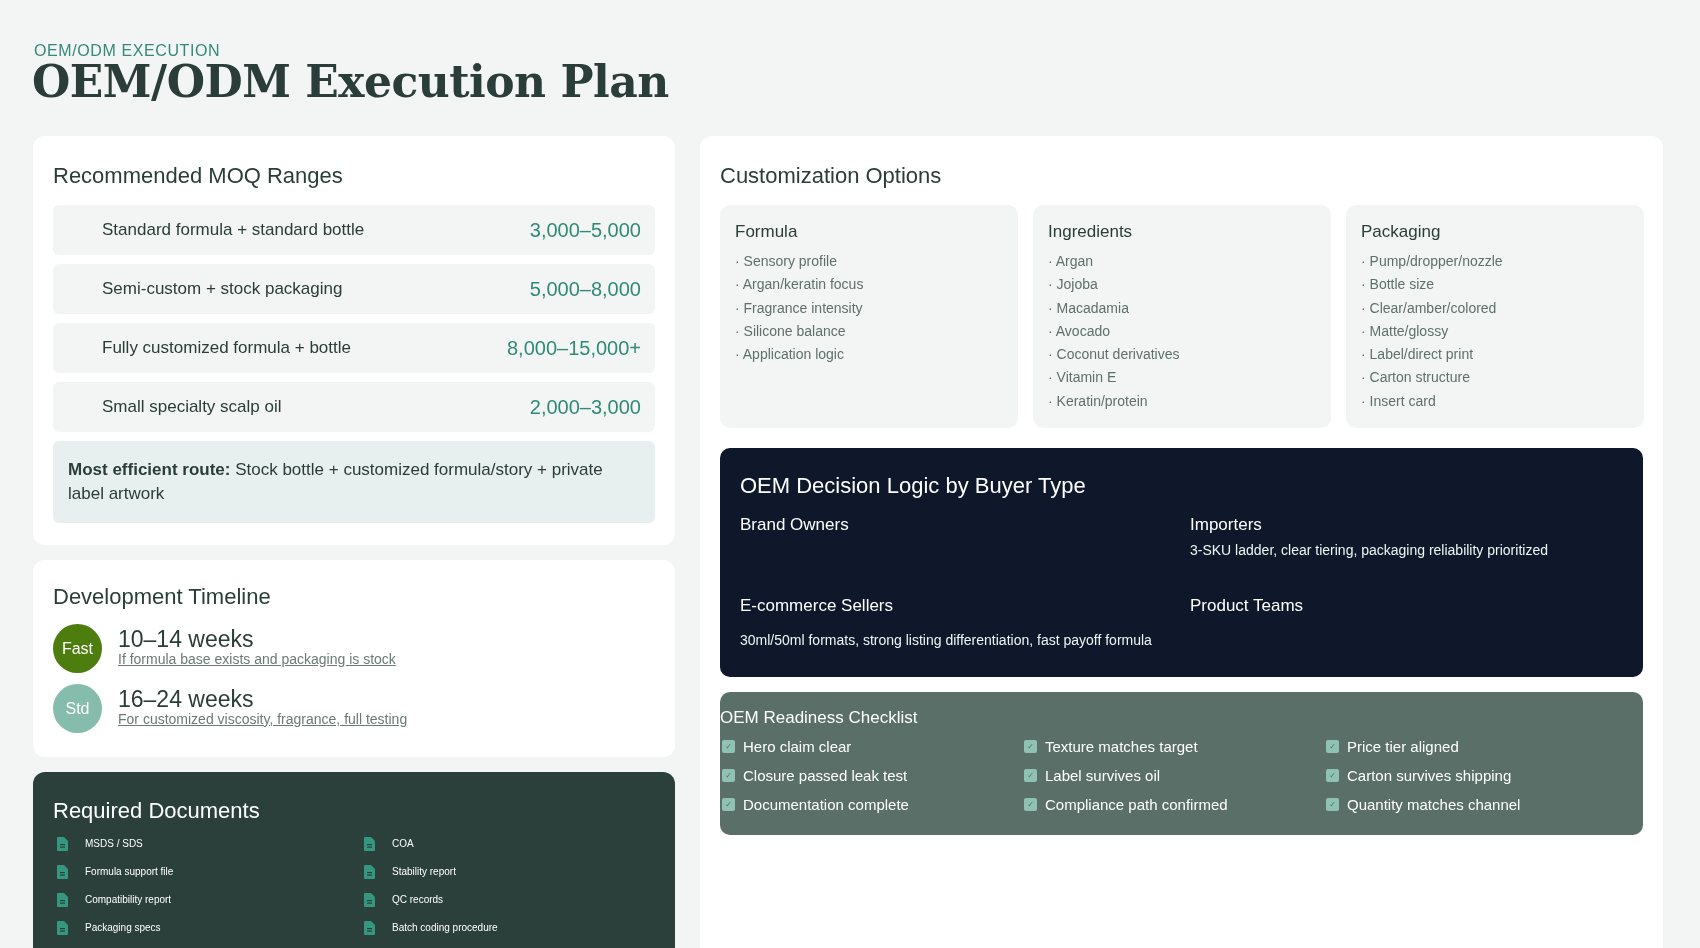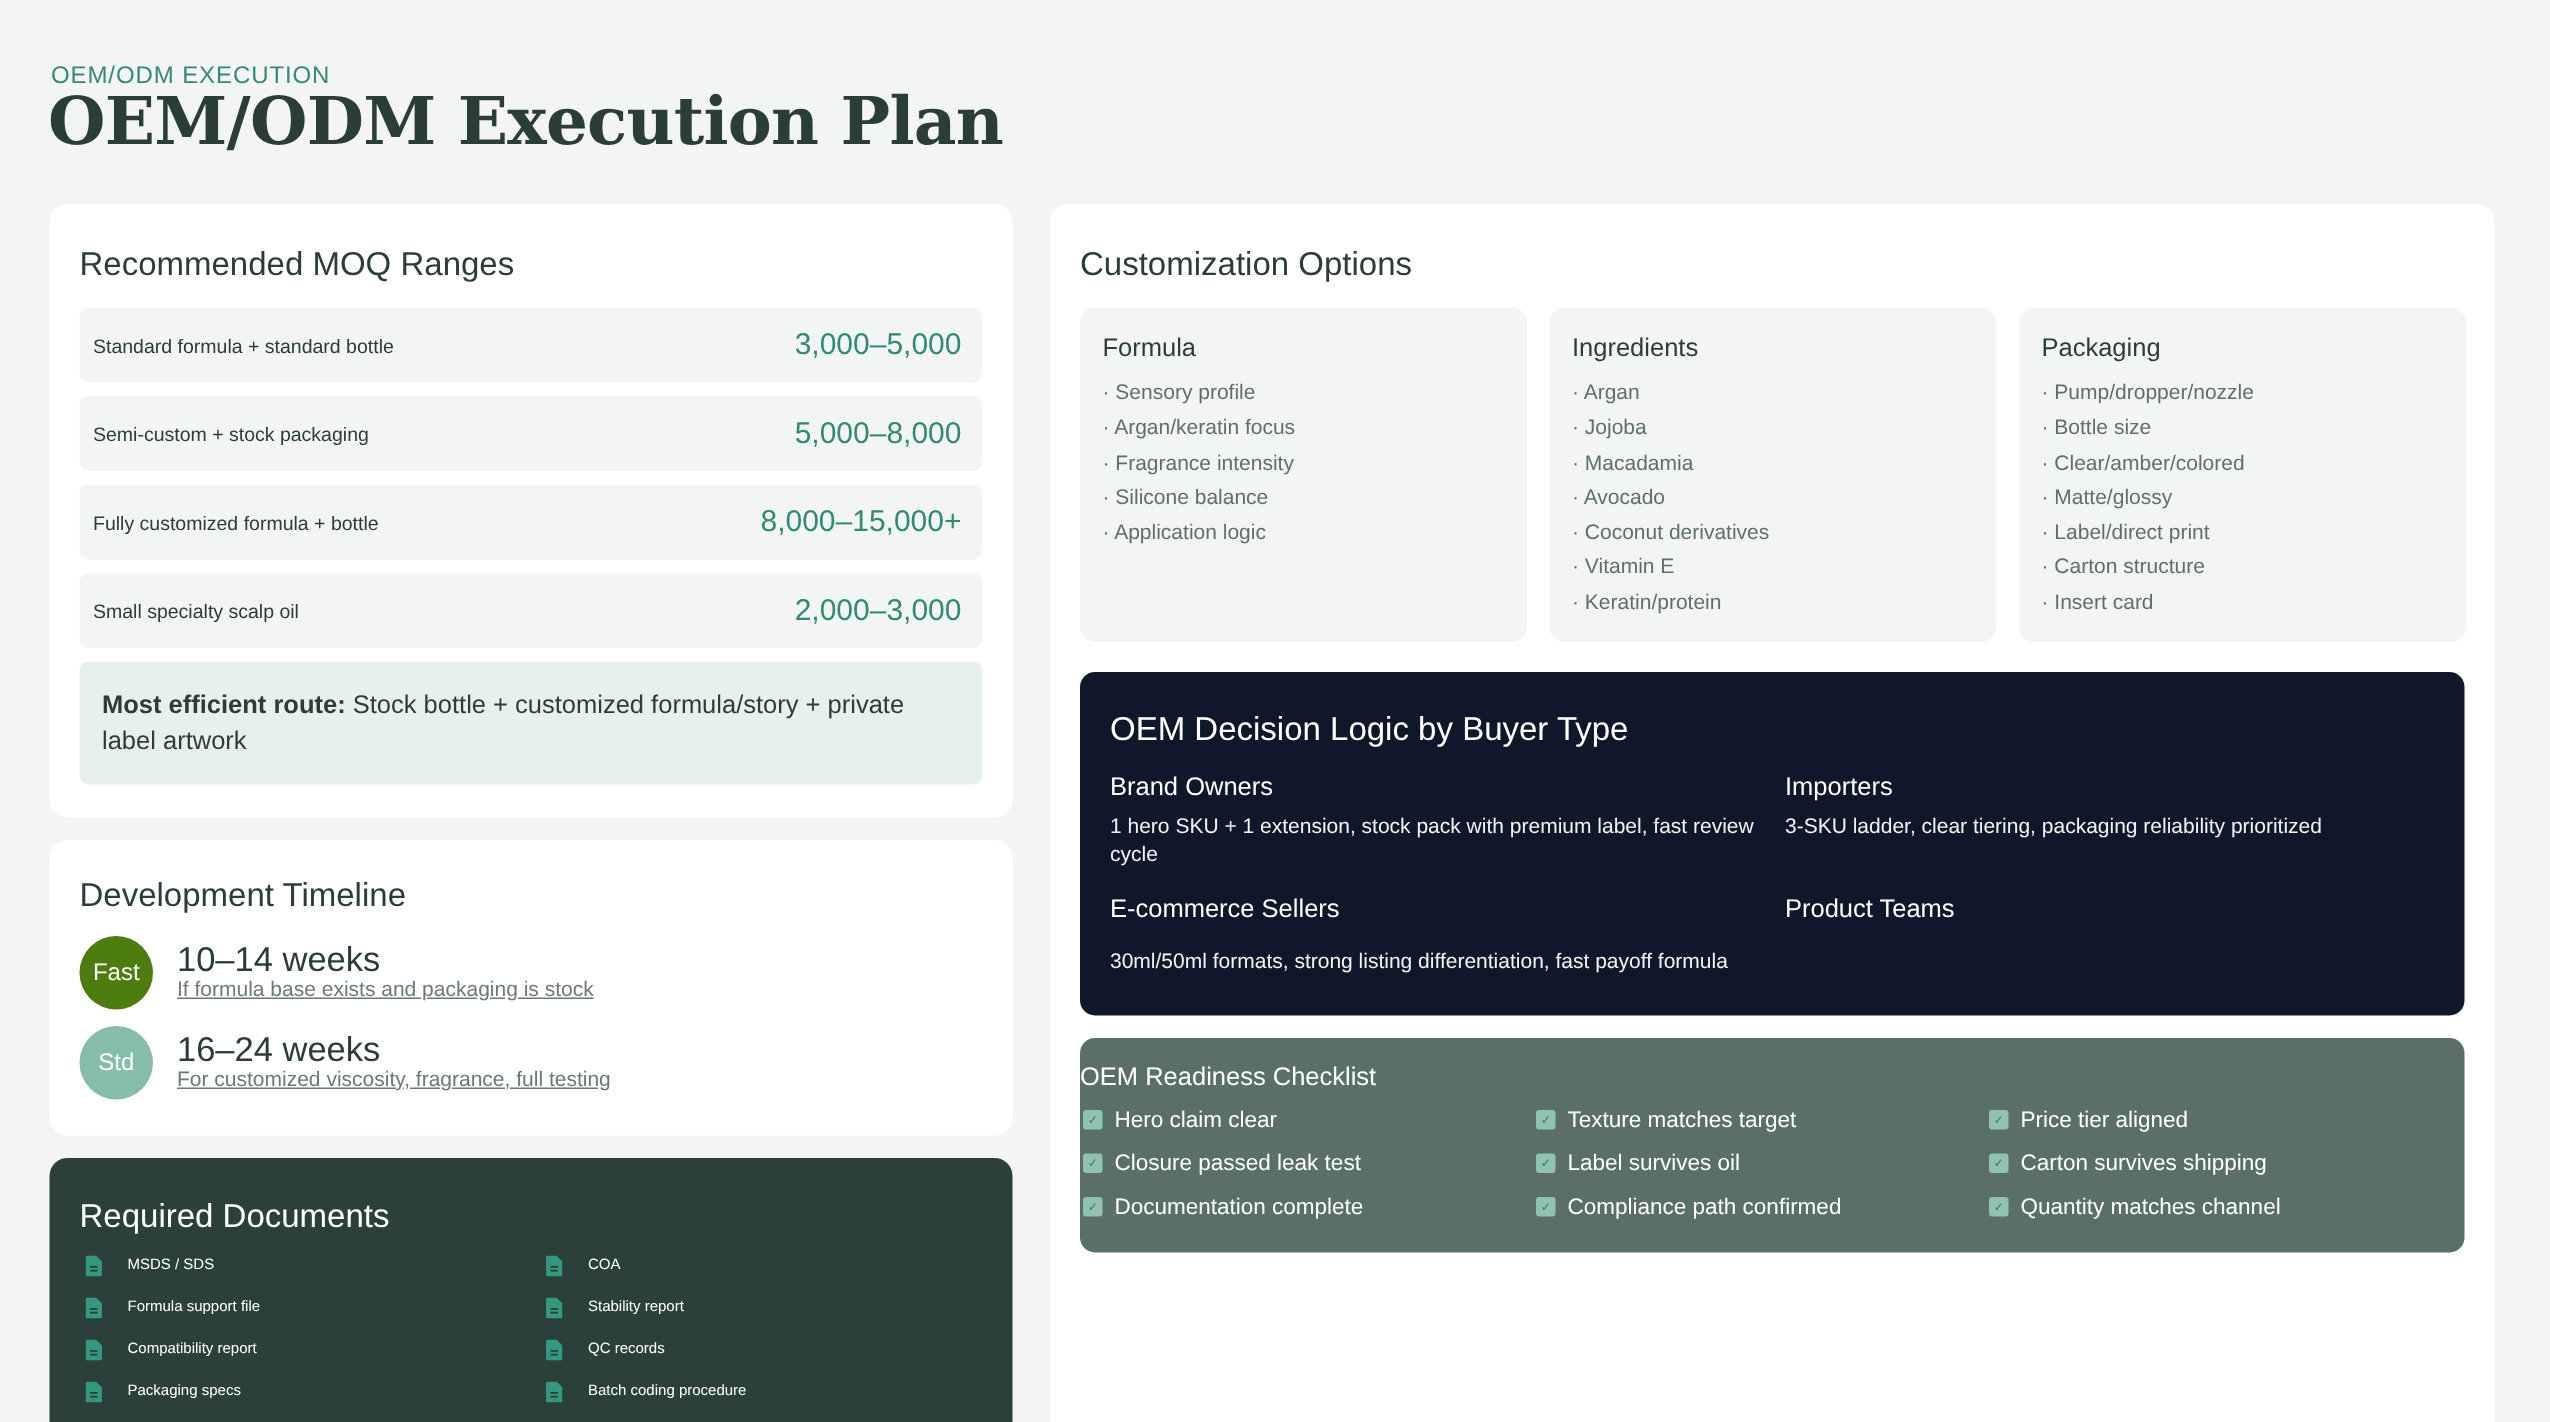--- a/index.html
+++ b/index.html
@@ -26,21 +26,21 @@
     font-size: 22px; font-weight: normal; color: #2b3d38;
   }
   
   #moq { left: 33px; top: 136px; width: 642px; height: 409px; padding: 24px 20px; }
   #moq h2 { margin-left: 0; margin-top: 3px; margin-bottom: 16px; }
   .moq-row {
     display: flex; justify-content: space-between; align-items: center;
     height: 50px; background: #f3f5f4; border-radius: 6px;
     padding: 0 14px 0 9px; margin-bottom: 9px;
   }
-  .moq-label { font-size: 13px; color: #2b3d38; }
+  .moq-label { font-size: 17px; color: #2b3d38; margin-left: 40px; }
   .moq-value { font-size: 20px; color: #2f8a77; }
   .moq-note {
     margin-top: 6px; background: #e8f0ef; border-radius: 6px;
     padding: 17px 15px; font-size: 17px; line-height: 24px; color: #2b3d38;
   }
   .moq-note b { font-weight: bold; }
   
   #timeline { left: 33px; top: 560px; width: 642px; height: 197px; padding: 24px 20px; }
   #timeline h2 { margin-bottom: 14px; }
   .tl-row { display: flex; align-items: center; margin-bottom: 11px; }
@@ -244,21 +244,20 @@
         <li>Insert card</li>
       </ul>
     </div>
   </div>
 
   <div class="decision">
     <h2>OEM Decision Logic by Buyer Type</h2>
     <div class="dec-grid">
       <div class="dec-item">
         <h4>Brand Owners</h4>
-        <p>1 hero SKU + 1 extension, stock pack with premium label, fast review cycle</p>
       </div>
       <div class="dec-item">
         <h4>Importers</h4>
         <p>3-SKU ladder, clear tiering, packaging reliability prioritized</p>
       </div>
       <div class="dec-item">
         <h4 style="margin-bottom:15px">E-commerce Sellers</h4>
         <p>30ml/50ml formats, strong listing differentiation, fast payoff formula</p>
       </div>
       <div class="dec-item">

